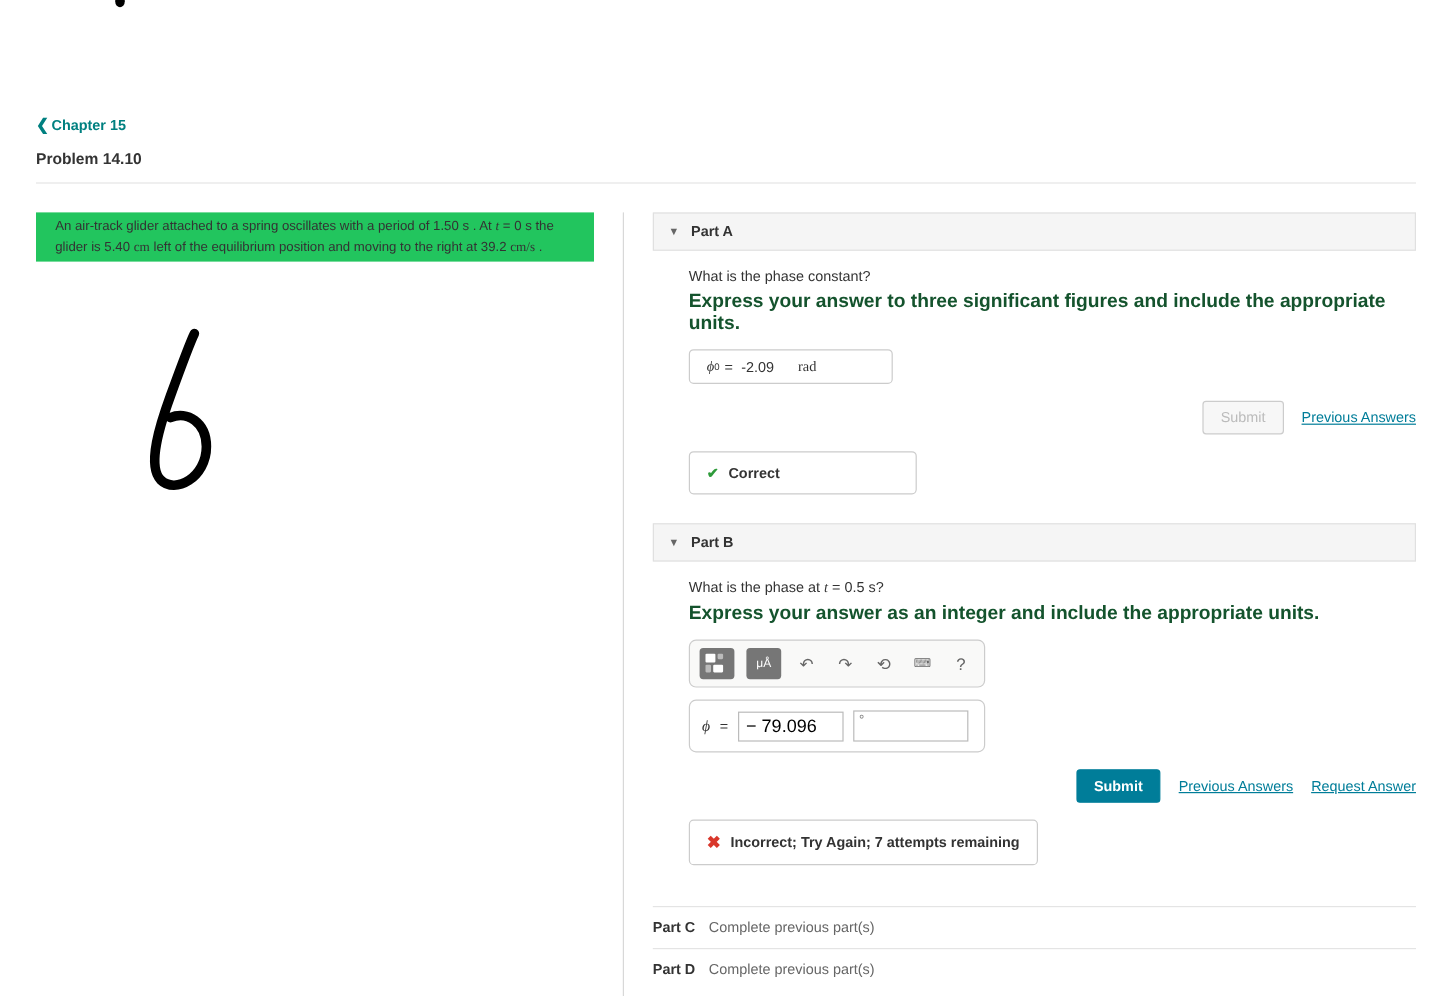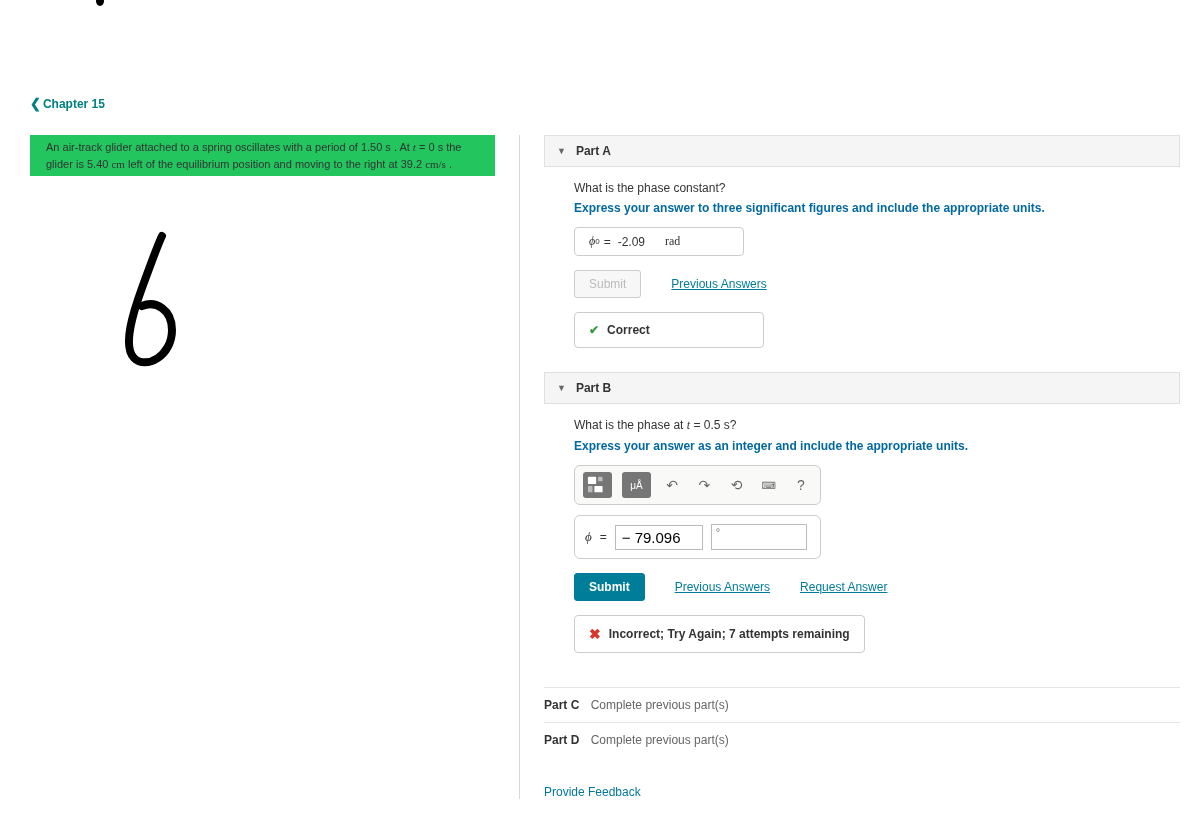--- a/index.html
+++ b/index.html
@@ -74,38 +74,38 @@
     cursor: pointer;
     margin-bottom: 14px;
   }
   .part-header .caret {
     font-size: 9px;
     margin-right: 10px;
     color: #666;
   }
 
   .q-text { font-size: 12px; color: #333; margin: 0 0 6px 30px; }
-  .q-subtext { font-size: 12px; font-weight: bold; color: #0369a1; margin: 0 0 12px 30px; }
+  .q-subtext { font-size: 16px; font-weight: bold; color: #14532d; margin: 0 0 12px 30px; }
 
   .answer-pill {
     border: 1px solid #ccc;
     border-radius: 4px;
     padding: 6px 14px;
     font-size: 12px;
     display: inline-flex;
     align-items: center;
     margin-left: 30px;
     width: 170px;
   }
   .answer-pill .phi { font-style: italic; font-family: 'Times New Roman', serif; }
   .answer-pill .sub { font-size: 8px; vertical-align: sub; }
   .answer-pill .val { margin-left: 3px; }
   .answer-pill .unit { margin-left: 20px; font-family: 'Times New Roman', serif; }
 
-  .btn-row { margin: 14px 0 14px 30px; display: flex; align-items: center; gap: 30px; }
+  .btn-row { margin: 14px 0 14px 30px; display: flex; align-items: center; gap: 15px; justify-content: flex-end; }
   .btn {
     padding: 6px 14px;
     font-size: 12px;
     border: 1px solid #ccc;
     border-radius: 3px;
     cursor: pointer;
     background: #f2f2f2;
     color: #555;
   }
   .btn.disabled { color: #bbb; background: #f7f7f7; cursor: default; }
@@ -215,20 +215,21 @@
 <body>
 
 <div class="top-dot"></div>
 
 <div class="page-wrap">
   <a class="back-link">
     <span class="chev">❮</span>
     <span>Chapter 15</span>
   </a>
 
+  <div class="problem-title">Problem 14.10</div>
 
   <div class="two-col">
     <div class="left-col">
       <div class="info-box">
         <span>An air-track glider attached to a spring oscillates with a period of 1.50 s . At </span><span style="font-family:'Times New Roman',serif;font-style:italic;">t</span> = 0 s the glider is 5.40 <span style="font-family:'Times New Roman',serif;">cm</span> left of the equilibrium position and moving to the right at 39.2 <span style="font-family:'Times New Roman',serif;">cm/s</span><span> .</span>
       </div>
 
       <div class="handwriting-area">
         <svg width="110" height="140" viewBox="0 0 110 140">
           <path d="M 72 6 C 68 14, 60 36, 52 58 C 44 80, 32 116, 44 128 C 56 140, 82 126, 82 100 C 82 80, 66 70, 52 76" stroke="#000" stroke-width="8" fill="none" stroke-linecap="round" stroke-linejoin="round"></path>

